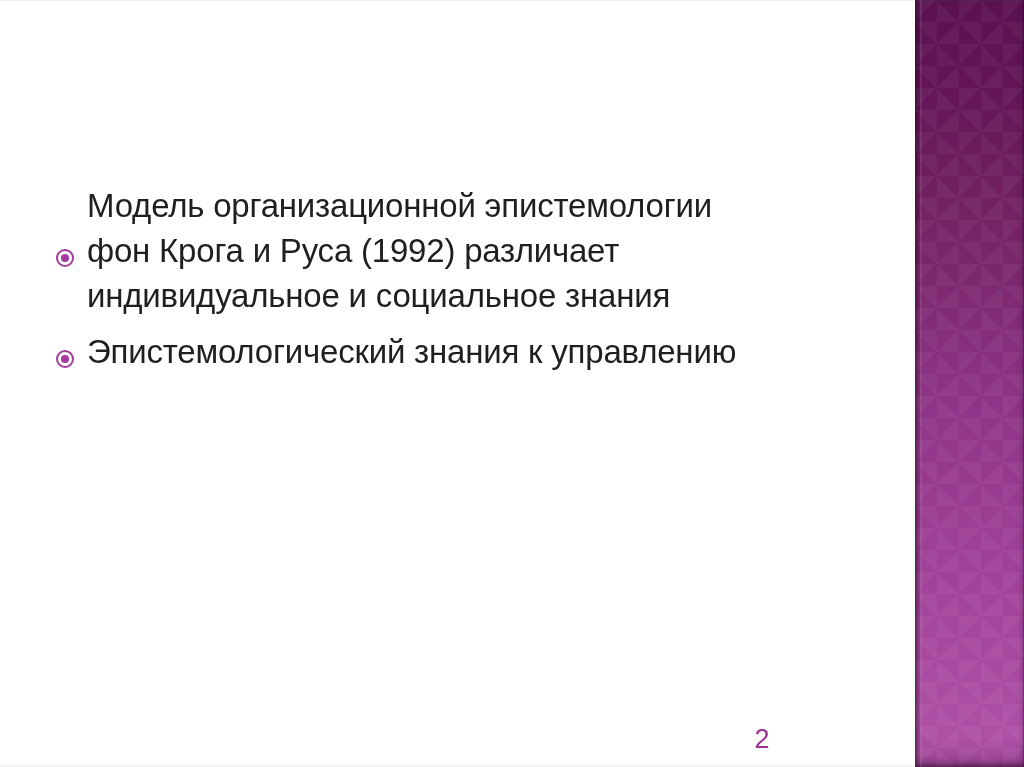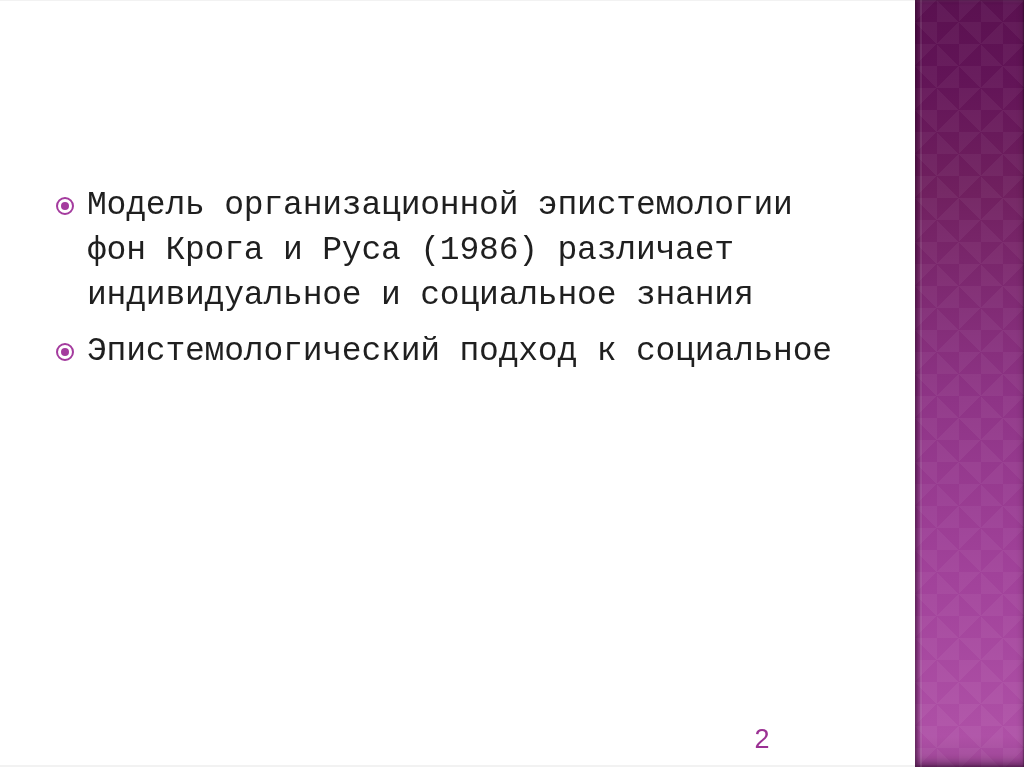--- a/index.html
+++ b/index.html
@@ -59,23 +59,22 @@
 
   
   .content-area {
     position: absolute;
     left: 56px;
     top: 183px;
     width: 800px;
   }
   .bullet-item {
     display: flex;
-    align-items: flex-start;
+    align-items: center;
     margin-bottom: 11px;
-    font-family: Liberation Mono, monospace;
   }
   .bullet-glyph {
     flex: 0 0 auto;
     box-sizing: border-box;
     width: 18px;
     height: 18px;
     margin-top: 14px;
     margin-right: 13px;
     border: 2px solid #a43b9e;
     border-radius: 50%;
@@ -113,31 +112,31 @@
 <div class="slide">
 
   <div class="content-area">
 
     <div class="bullet-item">
       <span class="bullet-glyph">
           <span class="dot"></span>
         </span>
       <div class="bullet-text">
         <div>Модель организационной эпистемологии</div>
-        <div>фон Крога и Руса (1986) различает</div>
+        <div>фон Крога и Руса (1992) различает</div>
         <div>индивидуальное и социальное знания</div>
       </div>
     </div>
 
     <div class="bullet-item">
       <span class="bullet-glyph">
           <span class="dot"></span>
         </span>
       <div class="bullet-text">
-        <div>Эпистемологический подход к социальное</div>
+        <div>Эпистемологический знания к управлению</div>
       </div>
     </div>
 
   </div>
 
   <div class="page-number">2</div>
 
   <div class="accent-stripe">
     <span class="stripe-highlight"></span>
   </div>

